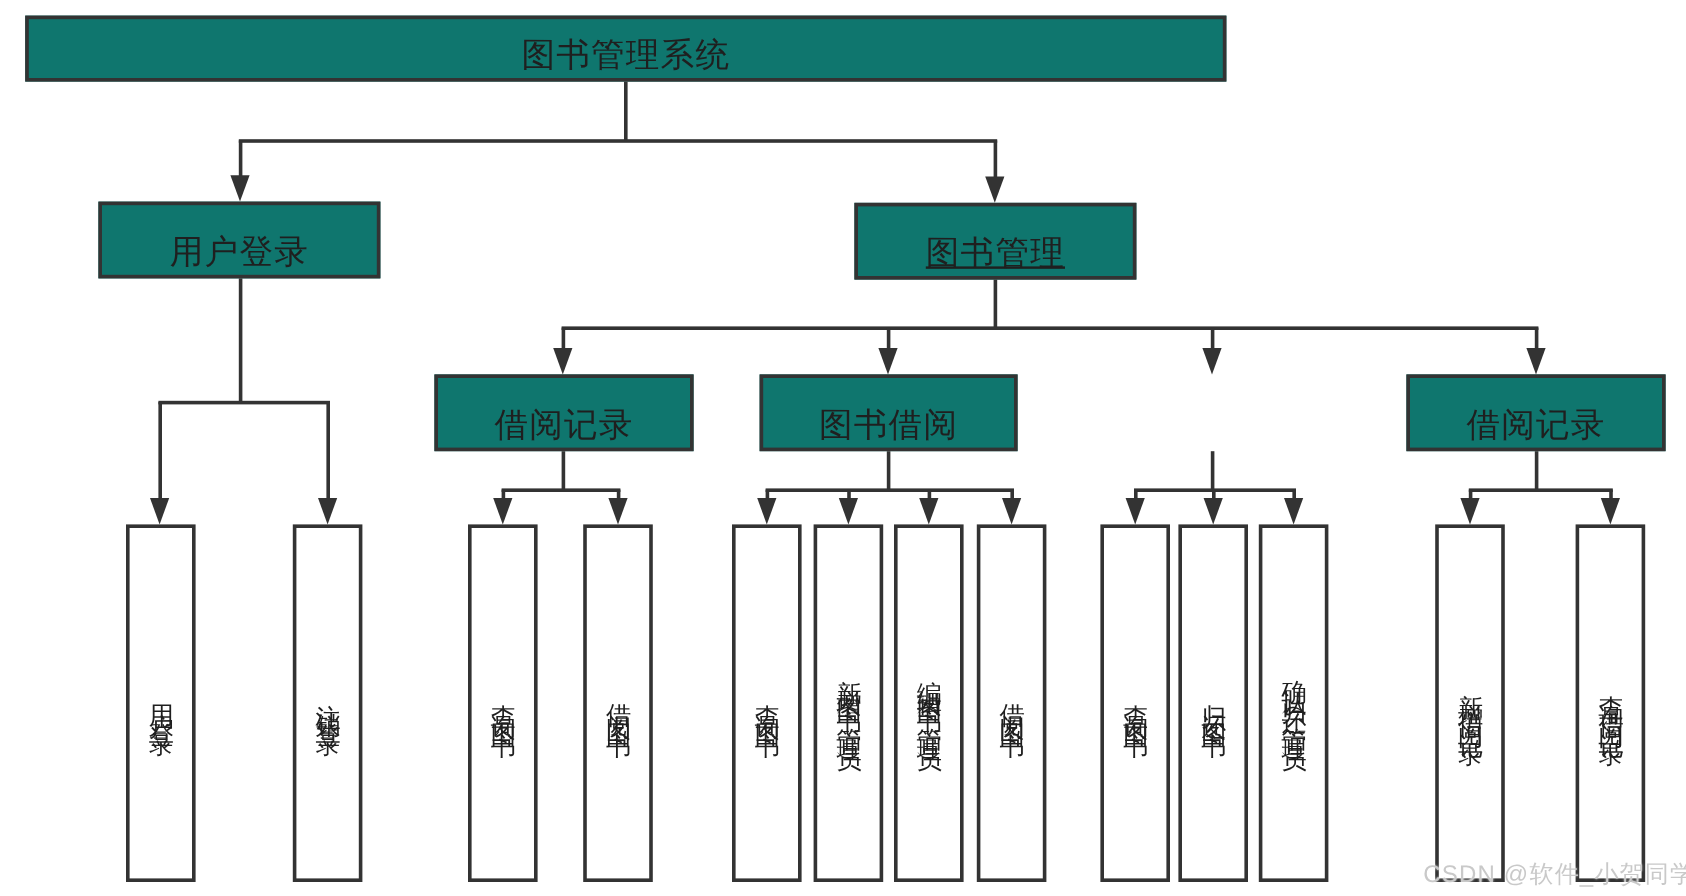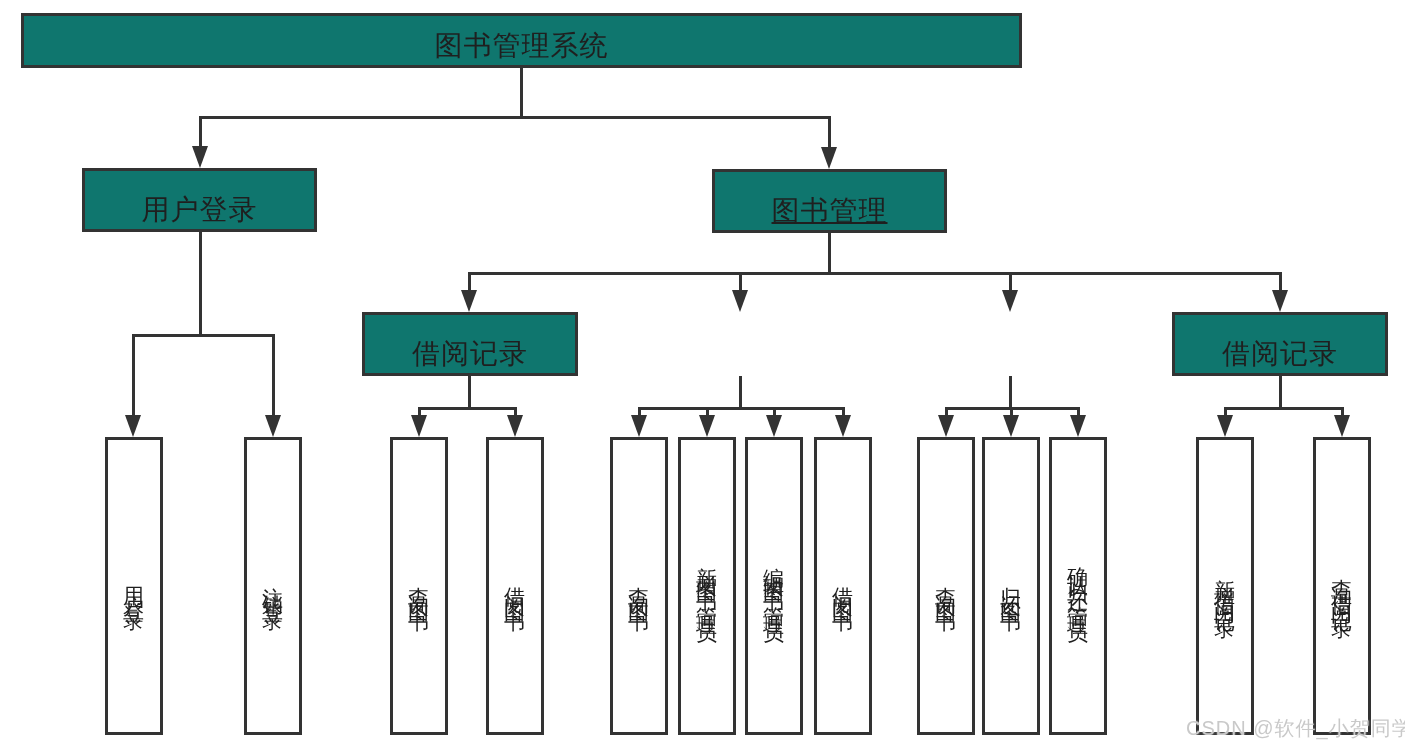--- a/index.html
+++ b/index.html
@@ -44,20 +44,23 @@
   <div class="hbox" style="left:82px;top:168px;width:235px;height:64px;">
     <span>用户登录</span>
   </div>
 
   <div class="hbox" style="left:712px;top:169px;width:235px;height:64px;text-decoration:underline;">
     <span>图书管理</span>
   </div>
 
   <div class="hbox" style="left:362px;top:312px;width:216px;height:64px;">
     <span>借阅记录</span>
+  </div>
+  <div class="hbox" style="left:633px;top:312px;width:215px;height:64px;">
+    <span>图书借阅</span>
   </div>
   <div class="hbox" style="left:1172px;top:312px;width:216px;height:64px;">
     <span>借阅记录</span>
   </div>
 
   <div class="vbox" style="left:105px;top:437px;width:58px;height:298px;">
     <span class="vtext">用户登录</span>
   </div>
   <div class="vbox" style="left:244px;top:437px;width:58px;height:298px;">
     <span class="vtext">注销登录</span>

